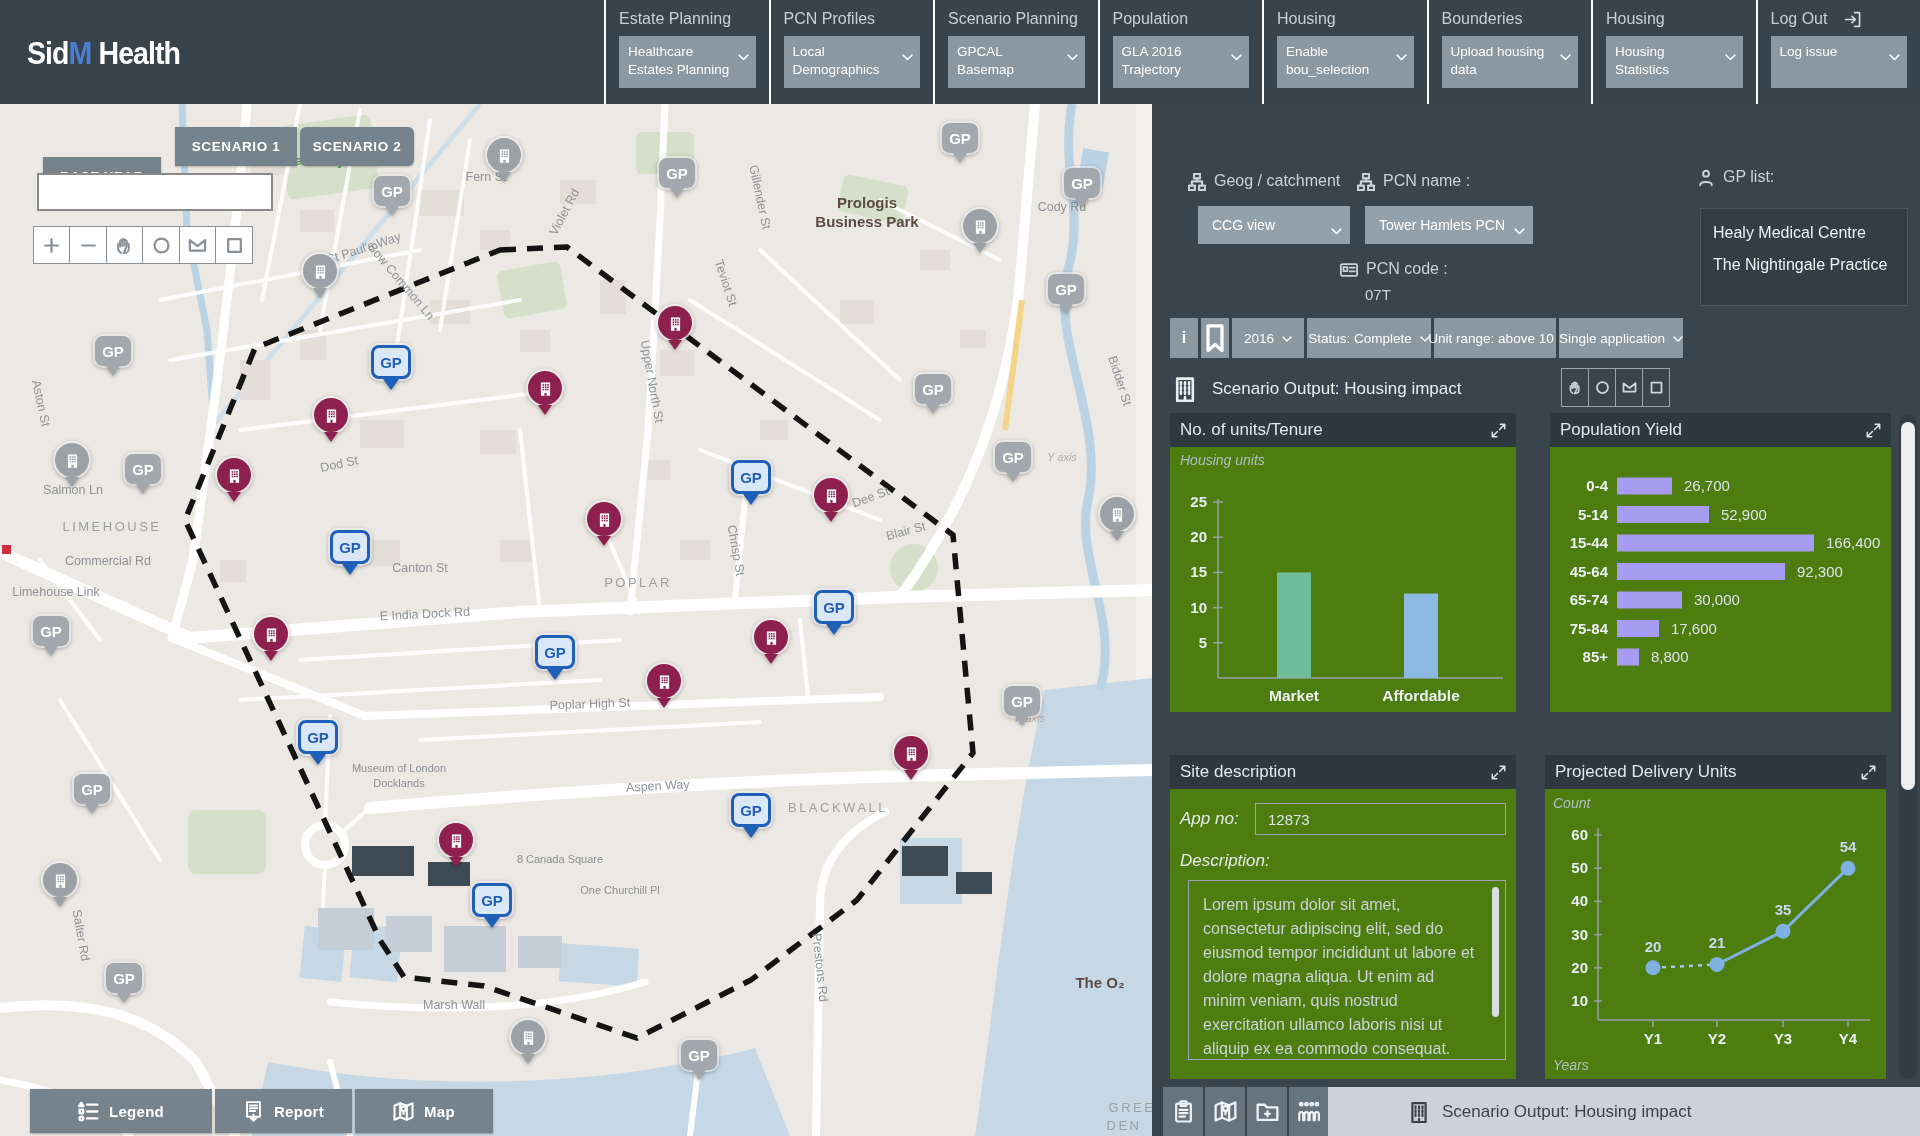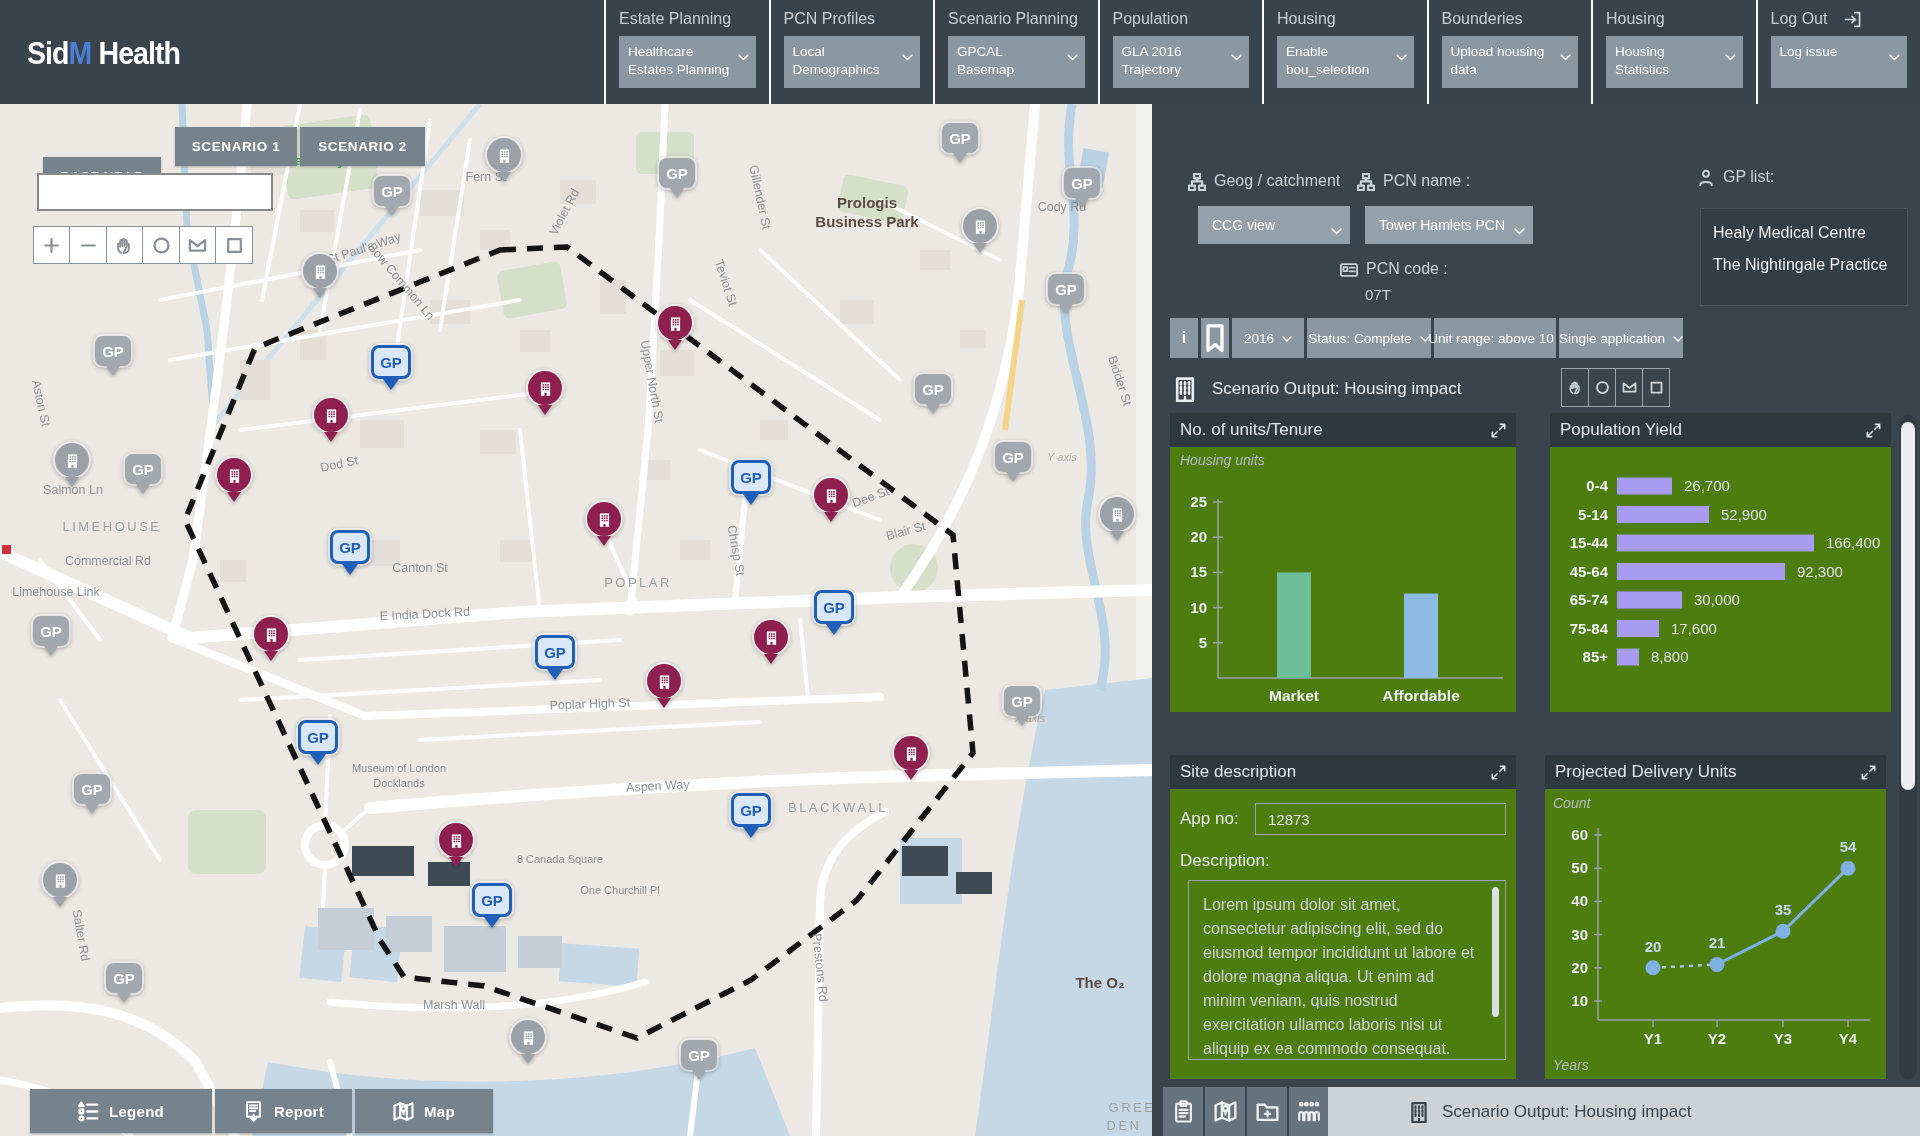--- a/index.html
+++ b/index.html
@@ -91,21 +91,21 @@
 
   .card { position:absolute; background:#4d7c0f; }
   .card-head { position:absolute; left:0; top:0; right:0; height:34px; background:#2e383f; color:#e2e8ec; font-size:17px;
                display:flex; align-items:center; padding:0 10px; }
   .card-head .spacer { flex:1; }
   .card-head svg { width:15px; height:15px; color:#dfe5ea; cursor:pointer; }
   .card svg.chart { position:absolute; left:0; }
   .card svg.chart text { font-family:"Liberation Sans","DejaVu Sans",sans-serif; }
 
   
-  #site-appno-label, #site-desc-label { position:absolute; color:#e6ebee; font-size:17px; }
+  #site-appno-label, #site-desc-label { position:absolute; color:#e6ebee; font-size:17px;font-style:italic; }
   #site-appno { position:absolute; left:85px; top:48px; width:251px; height:32px; background:transparent; border:1px solid #9aa5ad;
                 color:#dfe5ea; font-size:15px; padding:0 12px; }
   #site-desc-box { position:absolute; left:18px; top:125px; width:318px; height:180px; border:1px solid #9aa5ad;
                    color:#ccd4da; font-size:16px; line-height:24px; padding:12px 26px 12px 14px; overflow:hidden; }
   #site-desc-scroll { position:absolute; left:322px; top:132px; width:7px; height:130px; background:#d9dee2; border-radius:4px; }
 
   
   #panel-scroll-track { position:absolute; left:747px; top:311px; width:18px; height:664px; background:#333c44; border-radius:9px; }
   #panel-scroll-thumb { position:absolute; left:749px; top:318px; width:14px; height:368px; background:#eceeef; border-radius:7px; cursor:grab; }
 
@@ -724,21 +724,21 @@
         </div>
         <div class="pin pin-blue" style="left: 492px; top: 928px; z-index: 11;">
           <div class="gp-box">GP</div>
           <div class="tail"></div>
         </div>
       </div>
 
     <div id="scen-tabs">
         <div class="scen-tab" style="left: 43px; width: 118px; margin-top: 30px;">BASE YEAR</div>
         <div class="scen-tab" style="left: 175px; width: 122px;">SCENARIO 1</div>
-        <div class="scen-tab" style="left: 300px; width: 125px;">SCENARIO 2</div>
+        <div class="scen-tab" style="left: 300px; width: 114px; border-radius: 6px;">SCENARIO 2</div>
       </div>
     <input id="map-search" type="text" value="" style="">
     <div id="map-toolbar">
         <div class="tool-btn">
           <svg class="ic" viewBox="0 0 12 12" width="100%" height="100%">
             <path d="M6 2v8M2 6h8"></path>
           </svg>
         </div>
         <div class="tool-btn">
           <svg class="ic" viewBox="0 0 12 12" width="100%" height="100%">

